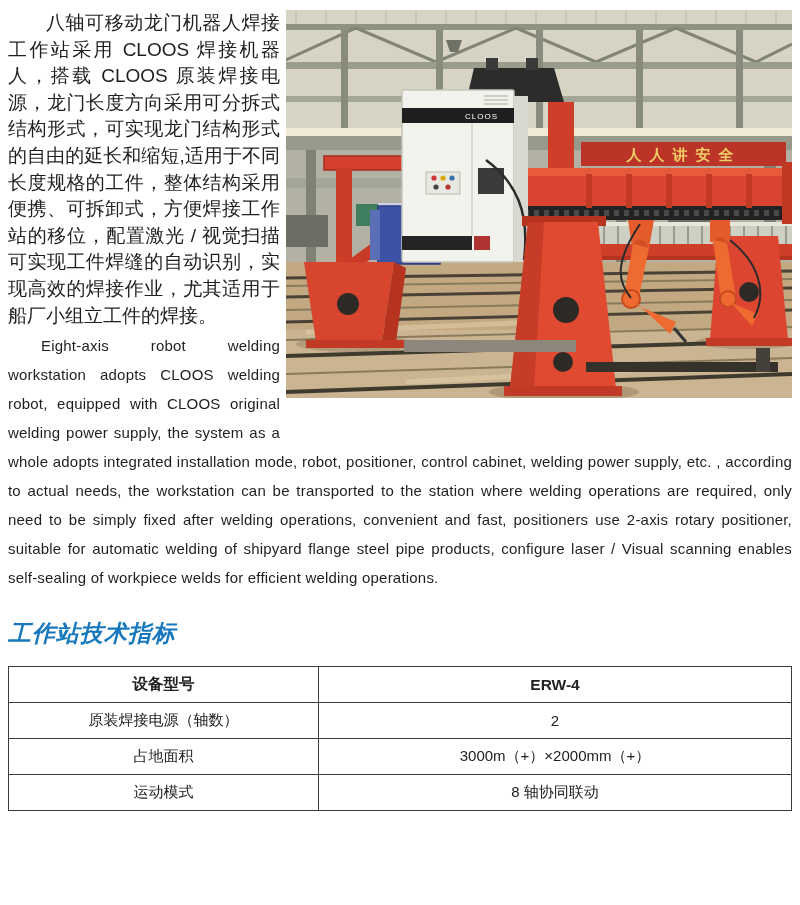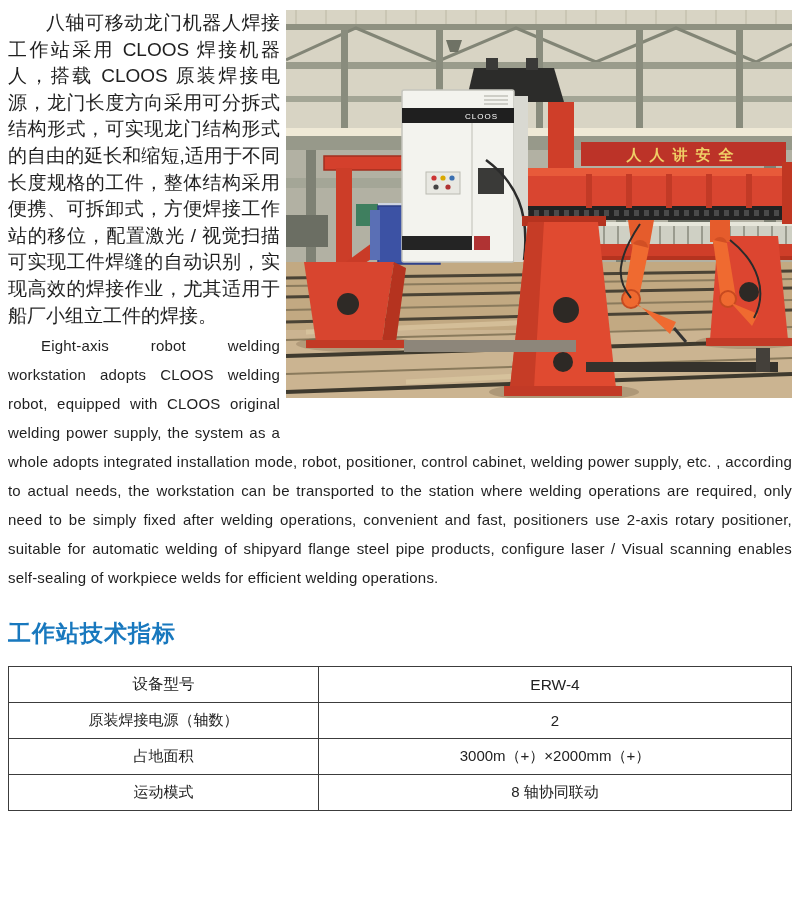--- a/index.html
+++ b/index.html
@@ -19,31 +19,32 @@
     text-indent:2em;color:#1f1f1f;
   }
   .para-en{
     margin:2px 0 0 0;font-size:15px;line-height:29px;text-align:justify;
     text-indent:2.2em;color:#1f1f1f;letter-spacing:.2px;
   }
   .section-title{
     clear:left;
     margin:26px 0 0 0;font-size:23px;font-weight:bold;color:#1878be;
     letter-spacing:1px;
+    font-style:italic;
   }
   table.spec{
     width:784px;border-collapse:collapse;margin-top:17px;
     table-layout:fixed;
   }
   table.spec td{
     border:1.6px solid #3c3c3c;height:35px;padding:0 6px;
     text-align:center;vertical-align:middle;font-size:15px;color:#222;
   }
   table.spec td.c1{width:297px;}
-  table.spec tr.hdr td{font-weight:normal;font-size:15.5px;}
+  table.spec tr.hdr td{font-weight:bold;font-size:15.5px;}
 </style>
 </head>
 <body>
 
 <div class="page">
 
   <div class="photo-wrap">
     <svg viewBox="0 0 506 388" preserveAspectRatio="none">
 
       <rect x="0" y="0" width="506" height="128" fill="#d8d4c4"></rect>

